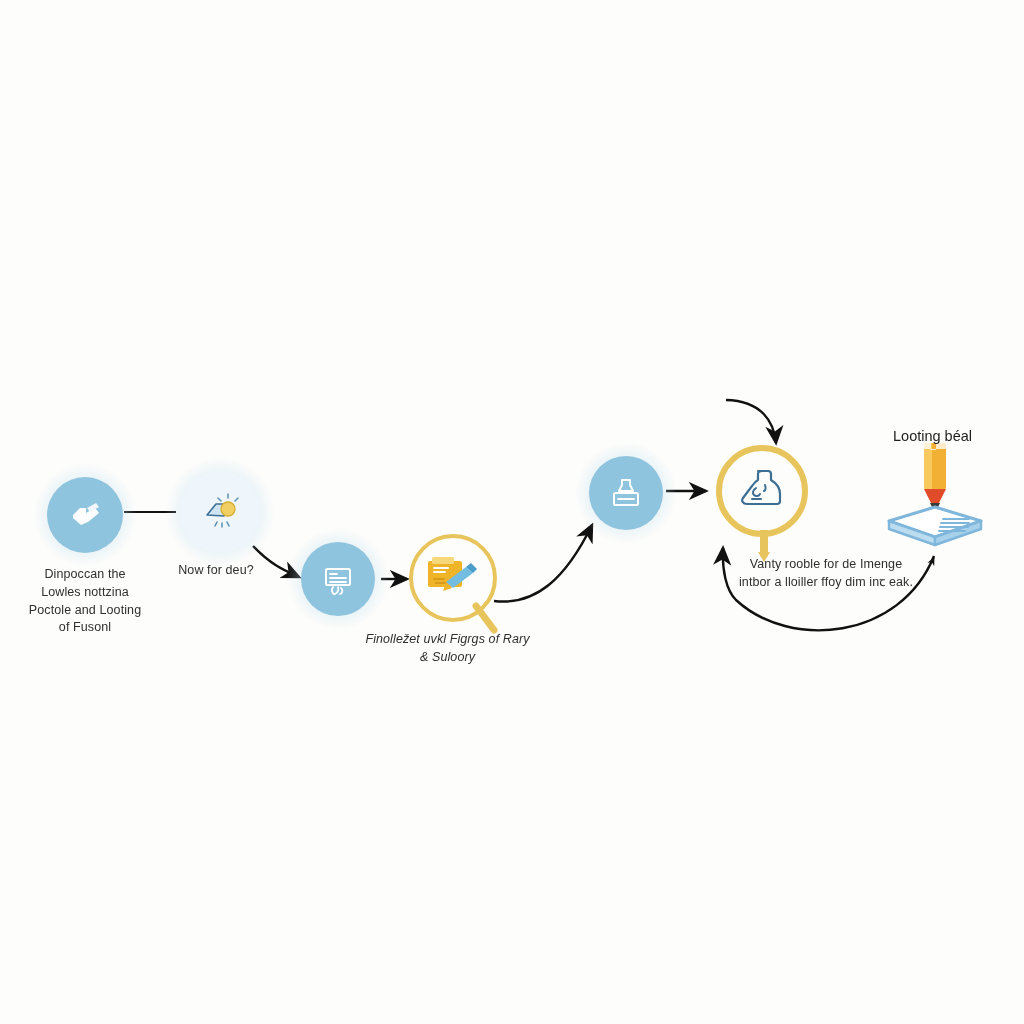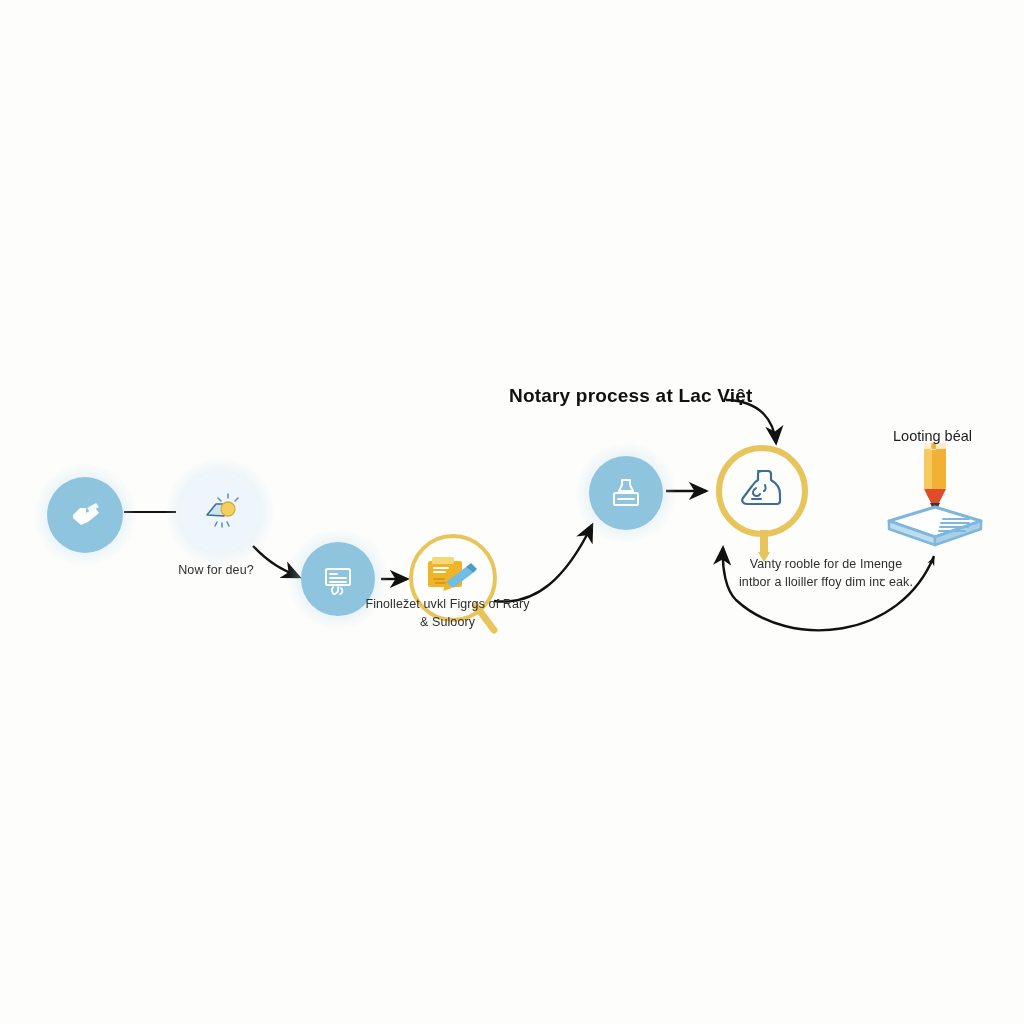--- a/index.html
+++ b/index.html
@@ -94,20 +94,24 @@
     <path d="M736,624 C800,652 900,626 934,558" stroke="none" fill="none" marker-end="url(#ah)"></path>
   </svg>
 
   <div class="halo" style="left:34px; top:464px; width:102px; height:102px;"></div>
   <div class="node" style="left:47px; top:477px; width:76px; height:76px; background:#8fc4de;">
     <svg class="glyph" width="40" height="40" viewBox="0 0 40 40">
       <path d="M8 20 l7 -7 h6 v5 l9 -5 4 5 -11 9 -7 3 -8 -7z" fill="#ffffff"></path>
       <path d="M22 13 l9 -5 3 4 -9 5z" fill="#f2f8fb"></path>
     </svg>
   </div>
+  <div class="caption" style="left:10px; top:566px; width:150px;">Dinpoccan the
+Lowles nottzina
+Poctole and Looting
+of Fusonl</div>
 
   <div class="halo" style="left:166px; top:458px; width:108px; height:108px;"></div>
   <div class="node" style="left:180px; top:472px; width:80px; height:80px; background:#eef6fb;">
     <svg class="glyph" width="46" height="46" viewBox="0 0 46 46">
       <path d="M10 26 l9 -11 h13 l-5 12z" fill="#cfe4f3" stroke="#3d6f95" stroke-width="1.6" stroke-linejoin="round"></path>
       <circle cx="31" cy="20" r="7" fill="#f2cf63" stroke="#d8ae34" stroke-width="1.3"></circle>
       <g stroke="#5b8fb5" stroke-width="1.5" stroke-linecap="round">
         <path d="M31 9 v-4"></path>
           <path d="M38 12 l3 -3"></path>
           <path d="M24 12 l-3 -3"></path>
@@ -135,21 +139,21 @@
   </svg>
   <svg class="glyph" style="position:absolute; left:424px; top:551px;" width="58" height="54" viewBox="0 0 58 54">
     <rect x="4" y="10" width="34" height="26" rx="2" fill="#f0b429"></rect>
     <rect x="8" y="6" width="22" height="7" rx="1.5" fill="#f6d77a"></rect>
     <path d="M10 17 h14 M10 21 h11" stroke="#ffffff" stroke-width="2" stroke-linecap="round"></path>
     <path d="M10 28 l10 0 M12 32 l12 0" stroke="#d99a18" stroke-width="2" stroke-linecap="round"></path>
     <path d="M22 31 L42 16 l7 6 -20 15z" fill="#72bde0"></path>
     <path d="M42 16 l7 6 4 -4 -6 -6z" fill="#4a9ccb"></path>
     <path d="M22 31 l-3 9 9 -3z" fill="#f0b429"></path>
   </svg>
-  <div class="caption" style="left:340px; top:596px; width:215px;">Finolležet uvkl Figrgs of Rary
+  <div class="caption" style="left:340px; top:631px; width:215px;font-style:italic;">Finolležet uvkl Figrgs of Rary
 &amp; Suloory</div>
 
   <div class="halo" style="left:576px; top:443px; width:100px; height:100px;"></div>
   <div class="node" style="left:589px; top:456px; width:74px; height:74px; background:#8fc4de;">
     <svg class="glyph" width="42" height="42" viewBox="0 0 42 42">
       <path d="M17 8 h8 v5 l3 6 h-14 l3 -6z" fill="none" stroke="#ffffff" stroke-width="2" stroke-linejoin="round"></path>
       <rect x="9" y="21" width="24" height="12" rx="1.6" fill="none" stroke="#ffffff" stroke-width="2"></rect>
       <path d="M13 27 h16" stroke="#ffffff" stroke-width="1.8" stroke-linecap="round"></path>
     </svg>
   </div>
@@ -181,15 +185,14 @@
     <path d="M100 84 L54 100 L54 108 L100 92z" fill="#a7d0ea" stroke="#7fb6dc" stroke-width="2.4" stroke-linejoin="round"></path>
     <g stroke="#7fb6dc" stroke-width="2" stroke-linecap="round">
       <path d="M62 82 h26"></path>
         <path d="M60 86 h28"></path>
       <path d="M59 90 h28"></path>
         <path d="M58 94 h26"></path>
     </g>
   </svg>
   <div class="lbl-final" style="left:893px; top:428px;">Looting béal</div>
 
-  <div class="title" style="left:509px; top:385px;">Notary process at Lac Việt</div>
 
 </div>
 
 </body></html>

